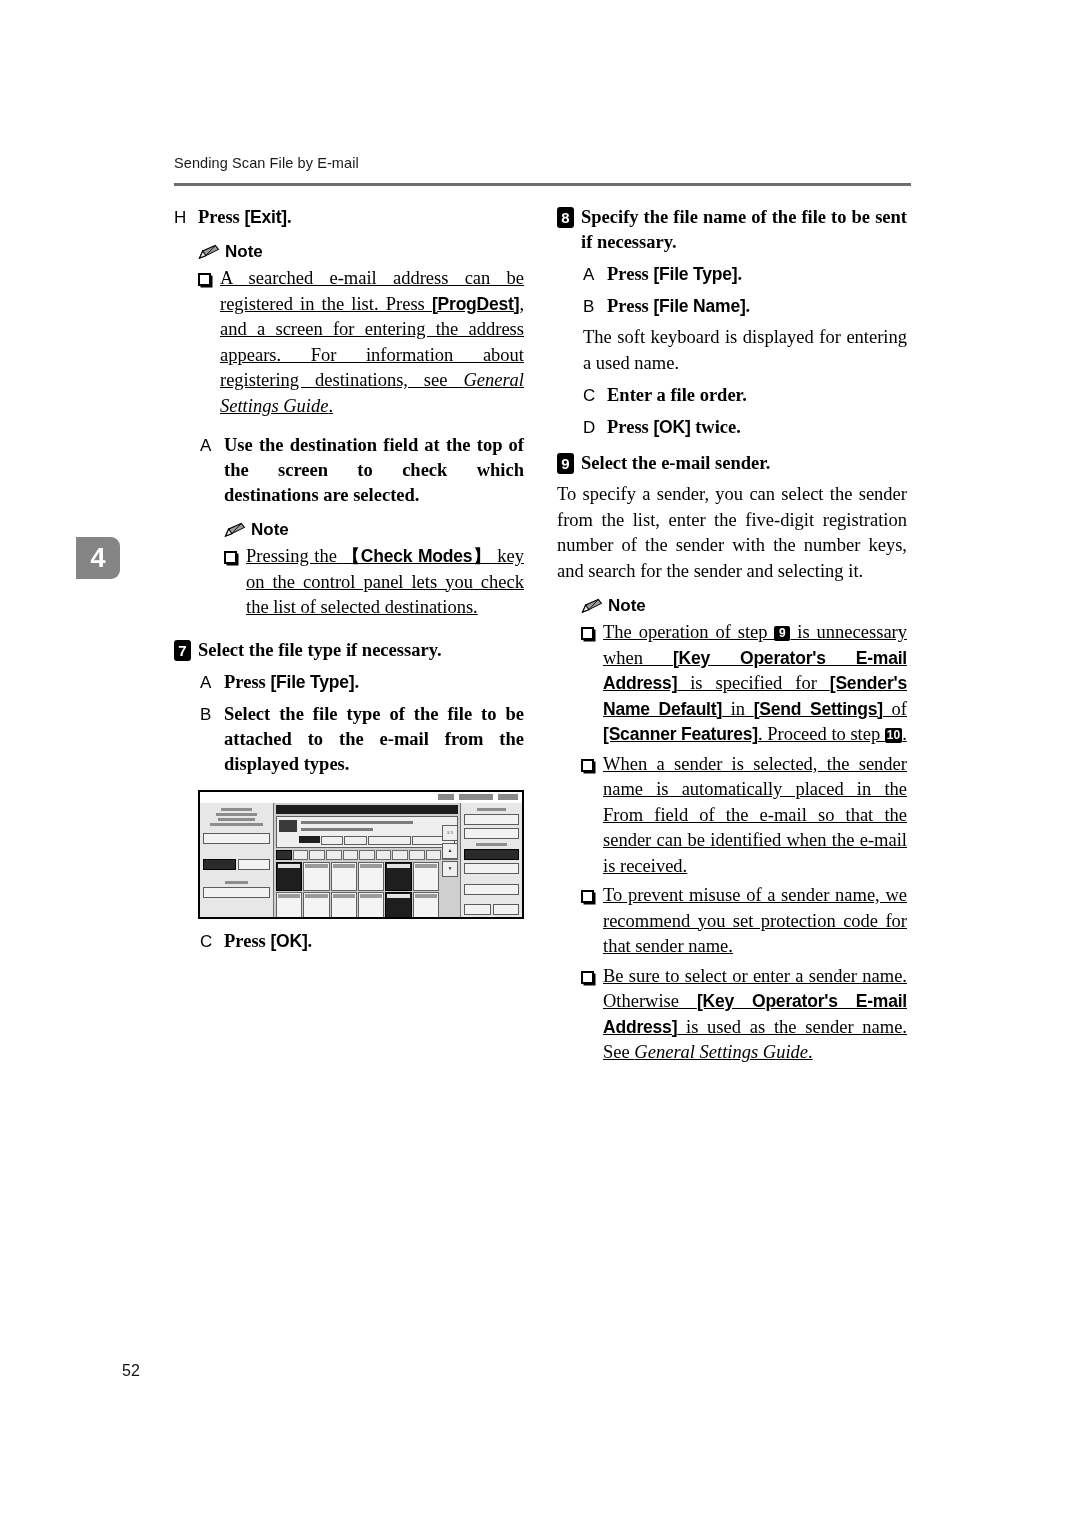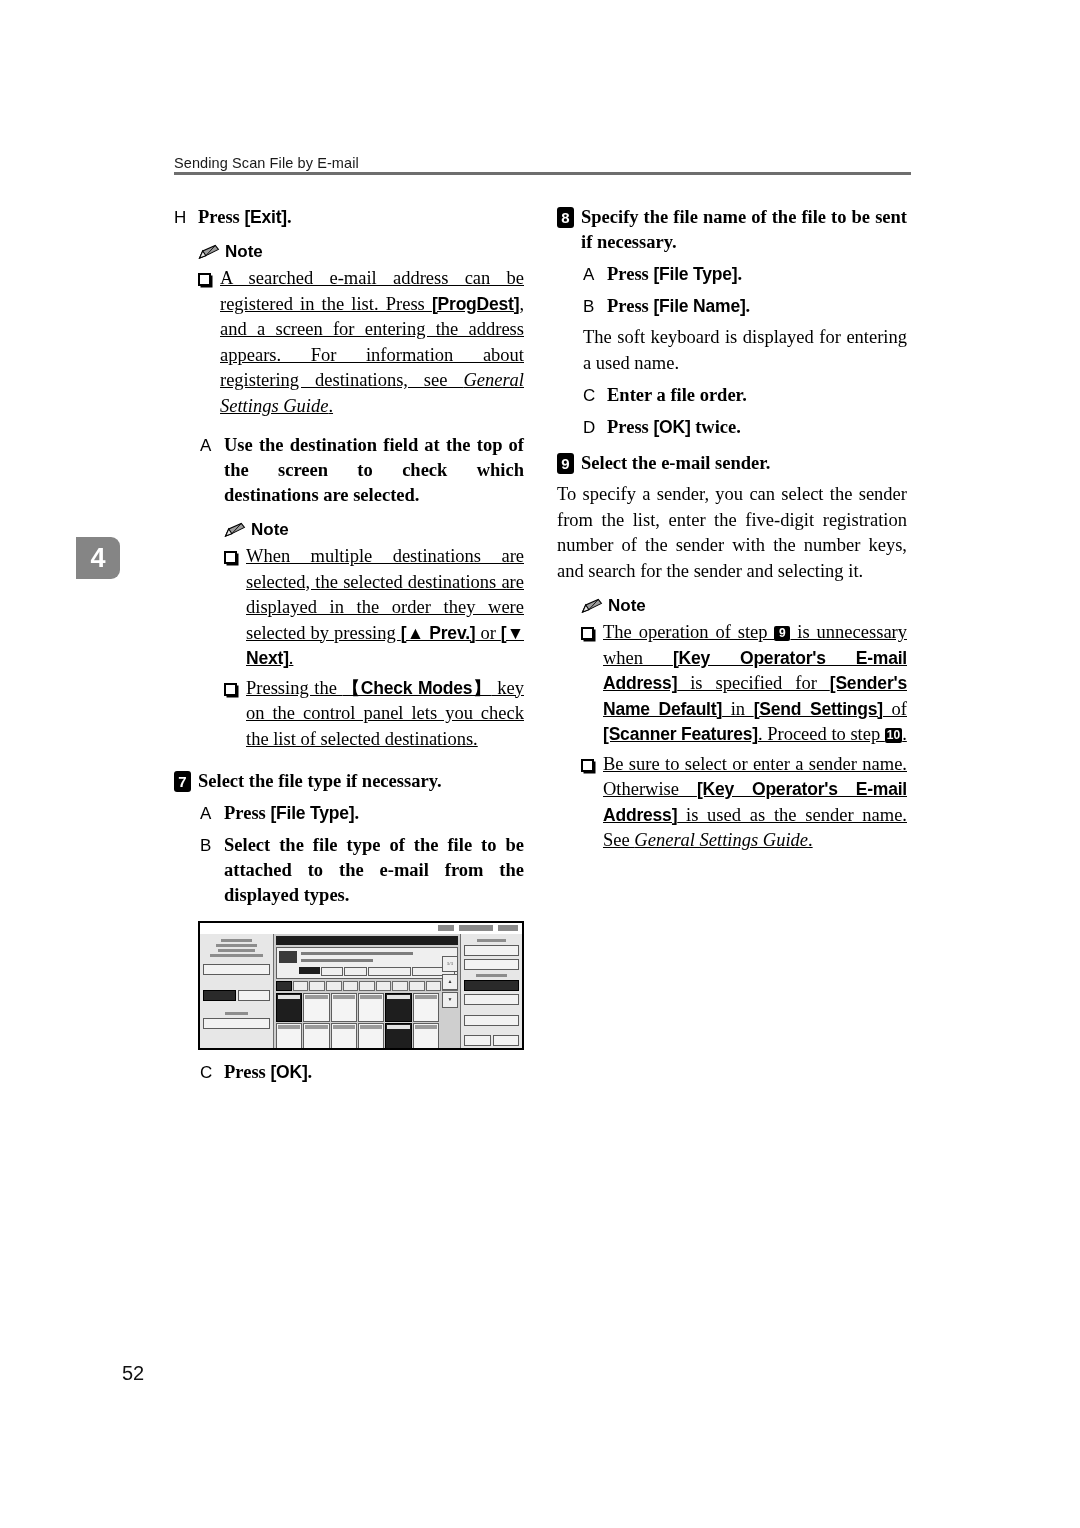--- a/index.html
+++ b/index.html
@@ -11,21 +11,21 @@
     overflow:hidden;
   }
 
   
   .page-header{
     position:absolute; left:174px; top:155px; width:737px;
   }
   .page-header .htext{
     font-family:"Liberation Sans", sans-serif;
     font-size:14.5px; letter-spacing:.1px; color:#1a1a1a;
-    padding-bottom:1px;
+    padding-bottom:12px;
   }
   .page-header .hrule{
     height:2.5px;background:#6e6e6e;width:100%;
   }
 
   
   .chapter-tab{
     position:absolute; left:76px; top:537px;
     width:44px; height:42px;
     background:#858585;
@@ -233,21 +233,21 @@
   }
   .sidecol div{
     height:14px;background:#efefef;border:1px solid #5e5e5e;margin-bottom:2px;
     font-size:5px;text-align:center;line-height:14px;color:#333;
   }
 
   
   .folio{
     position:absolute;left:122px;top:1362px;
     font-family:"Liberation Sans", sans-serif;
-    font-size:20px;color:#111;
+    font-size:16px;color:#111;
   }
 </style>
 </head>
 <body>
 
 <div class="page-header">
   <div class="htext">Sending Scan File by E-mail</div>
   <div class="hrule"></div>
 </div>
 
@@ -281,24 +281,20 @@
     <div class="step-text">Use the destination field at the top of the screen to check which destinations are selected.</div>
   </div>
 
   <div class="note-head ml2">
     <svg class="note-icon" viewBox="0 0 28 20">
       <polygon points="2,17 6,8 22,1 26,6 10,14" fill="#9c9c9c" stroke="#000" stroke-width="1.3"></polygon>
       <polygon points="2,17 6,8 10,14" fill="#e8e8e8" stroke="#000" stroke-width="1.3"></polygon>
       <line x1="22" y1="1" x2="10" y2="14" stroke="#000" stroke-width="1.1"></line>
     </svg>
     <span class="note-label">Note</span>
-  </div>
-  <div class="note-item ml2">
-    <span class="sq"></span>
-    <div class="note-body"><span>When multiple destinations are selected, the selected destinations are displayed in the order they were selected by pressing </span><b class="k">[▲ Prev.]</b><span> or </span><b class="k">[▼ Next]</b><span>.</span></div>
   </div>
   <div class="note-item ml2">
     <span class="sq"></span>
     <div class="note-body"><span>Pressing the </span><b class="k">【Check Modes】</b><span> key on the control panel lets you check the list of selected destinations.</span></div>
   </div>
 
   <div class="step" style="margin-top:17px;">
     <div class="badge">7</div>
     <div class="step-text">Select the file type if necessary.</div>
   </div>
@@ -468,21 +464,29 @@
       <line x1="22" y1="1" x2="10" y2="14" stroke="#000" stroke-width="1.1"></line>
     </svg>
     <span class="note-label">Note</span>
   </div>
 
   <div class="note-item">
     <span class="sq"></span>
     <div class="note-body"><span>The operation of step </span><span class="ibadge">9</span><span> is unnecessary when </span><b class="k">[Key Operator's E-mail Address]</b><span> is specified for </span><b class="k">[Sender's Name Default]</b><span> in </span><b class="k">[Send Settings]</b><span> of </span><b class="k">[Scanner Features]</b><span>. Proceed to step </span><span class="ibadge">10</span><span>.</span></div>
   </div>
 
-
-
   <div class="note-item">
     <span class="sq"></span>
+    <div class="note-body">When a sender is selected, the sender name is automatically placed in the From field of the e-mail so that the sender can be identified when the e-mail is received.</div>
+  </div>
+
+  <div class="note-item">
+    <span class="sq"></span>
+    <div class="note-body">To prevent misuse of a sender name, we recommend you set protection code for that sender name.</div>
+  </div>
+
+  <div class="note-item">
+    <span class="sq"></span>
     <div class="note-body"><span>Be sure to select or enter a sender name. Otherwise </span><b class="k">[Key Operator's E-mail Address]</b><span> is used as the sender name. See </span><i class="bookref">General Settings Guide</i><span>.</span></div>
   </div>
 </div>
 
 <div class="folio">52</div>
 
 </body></html>

